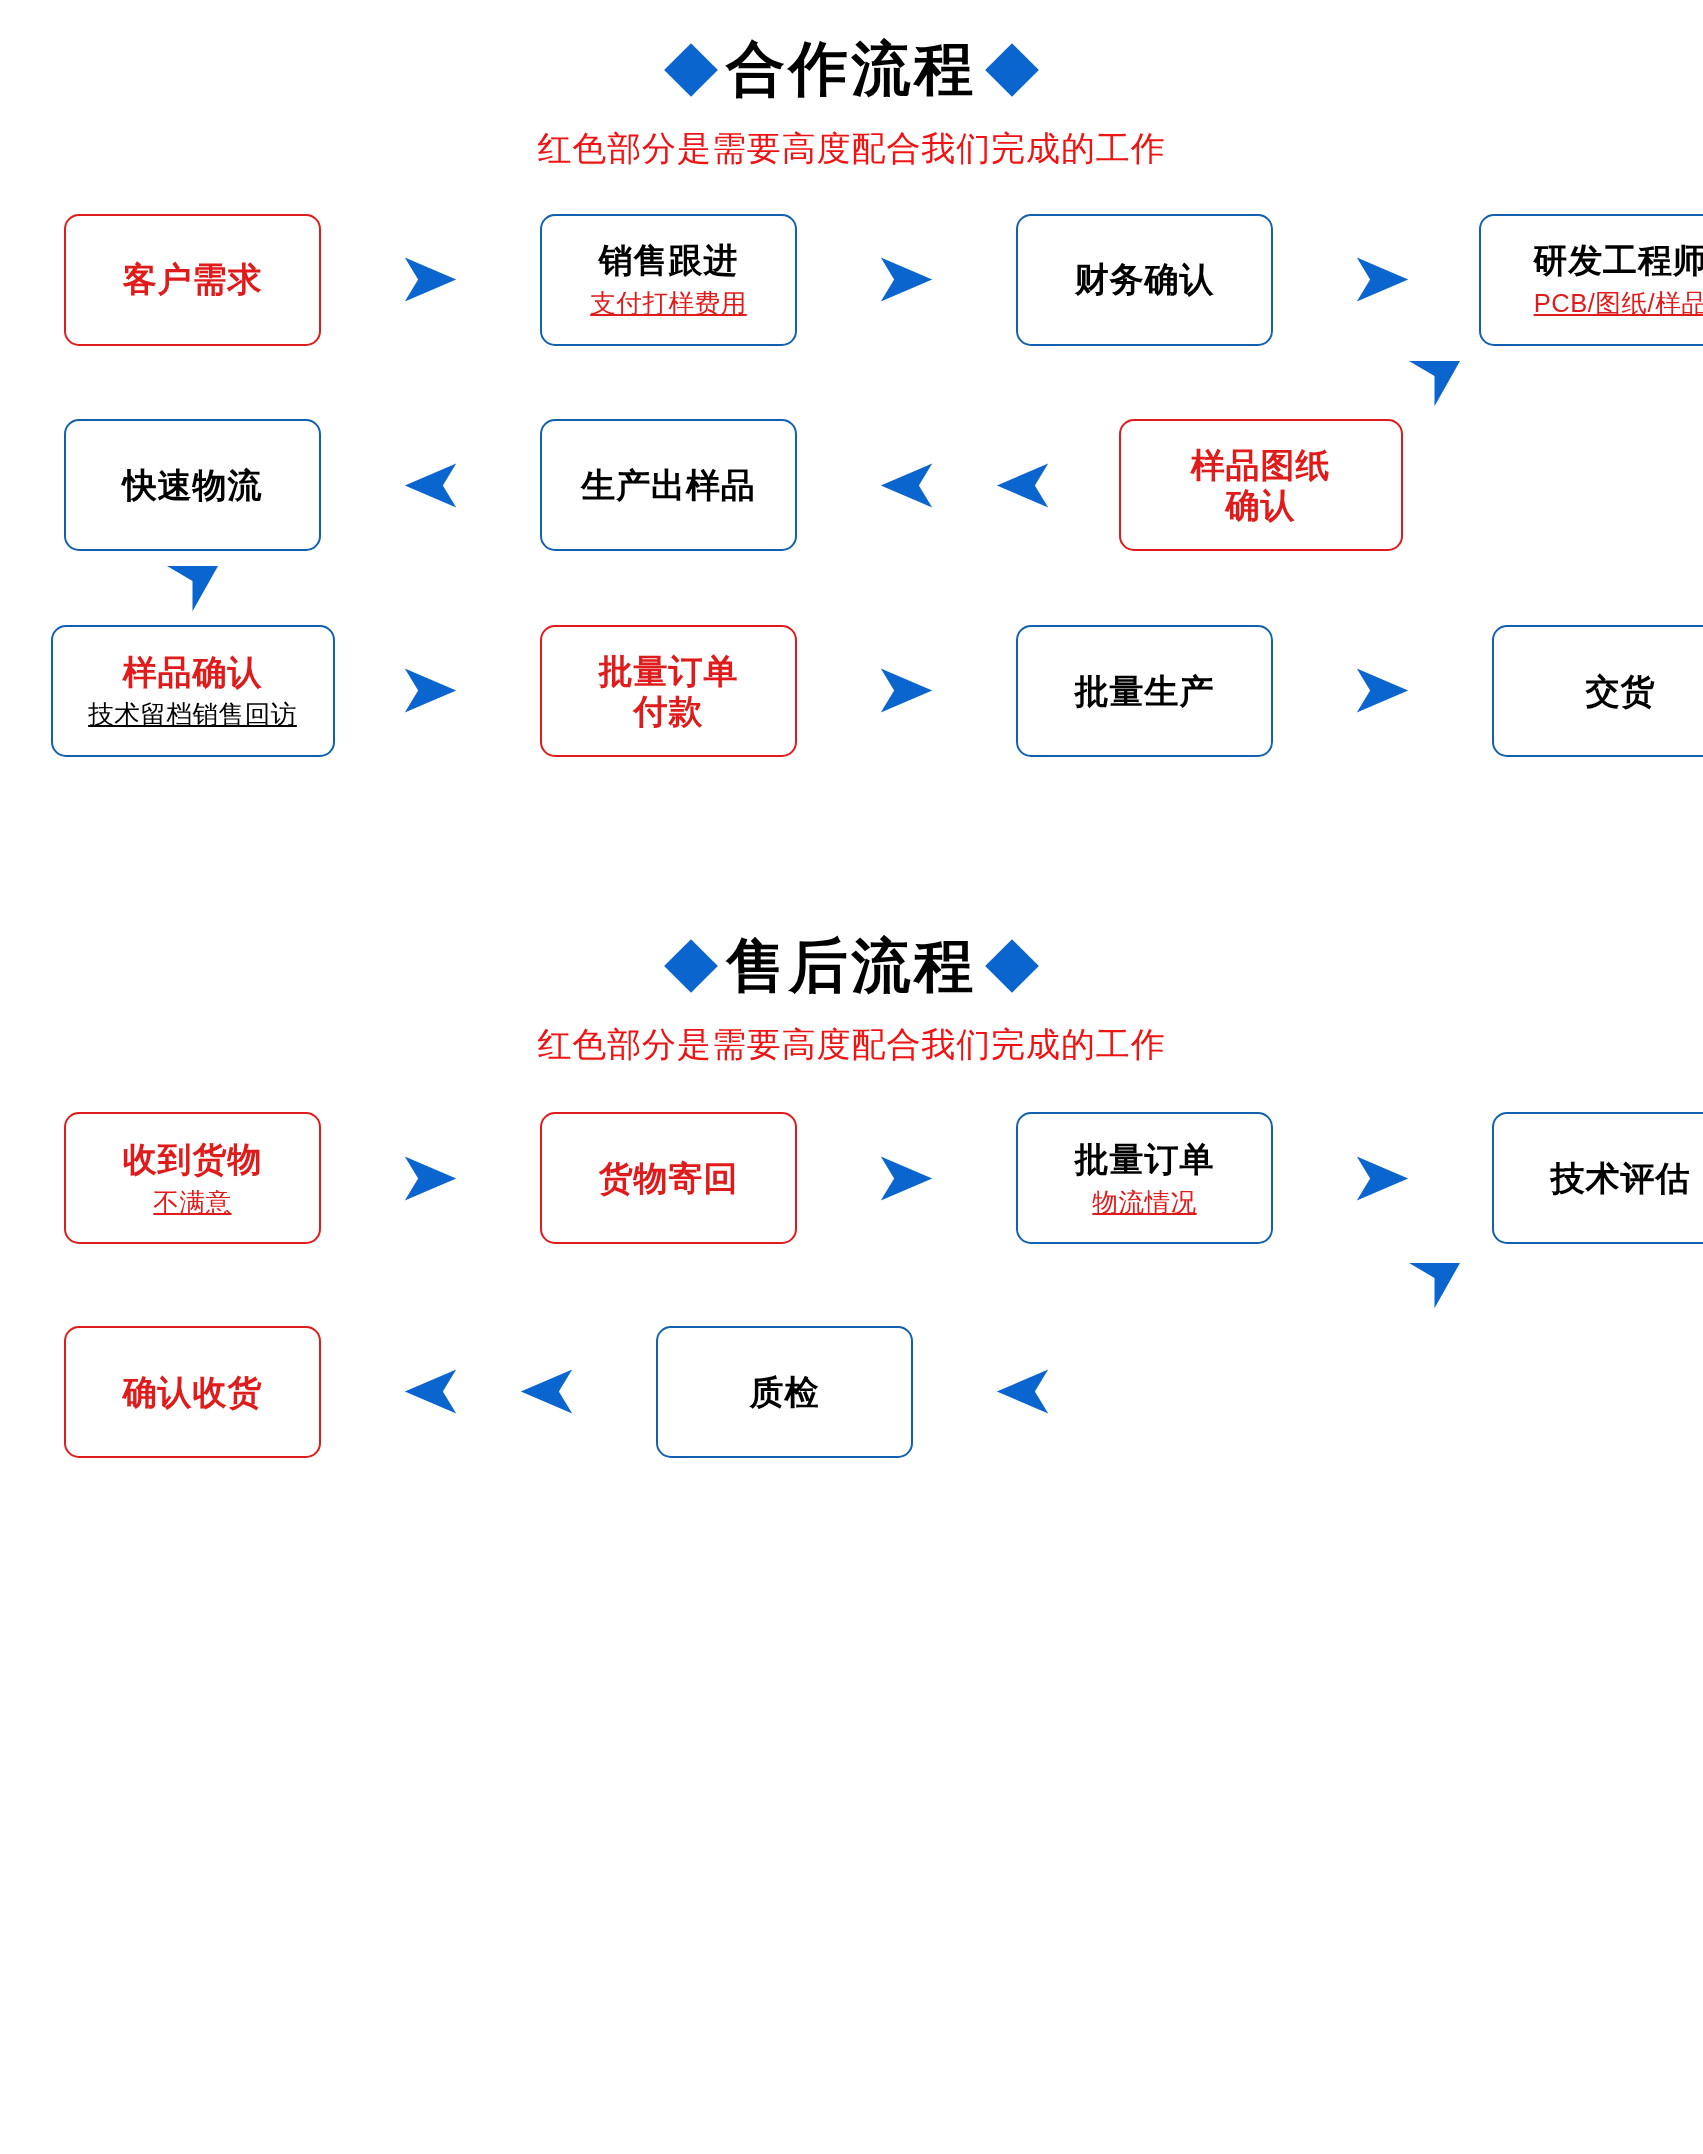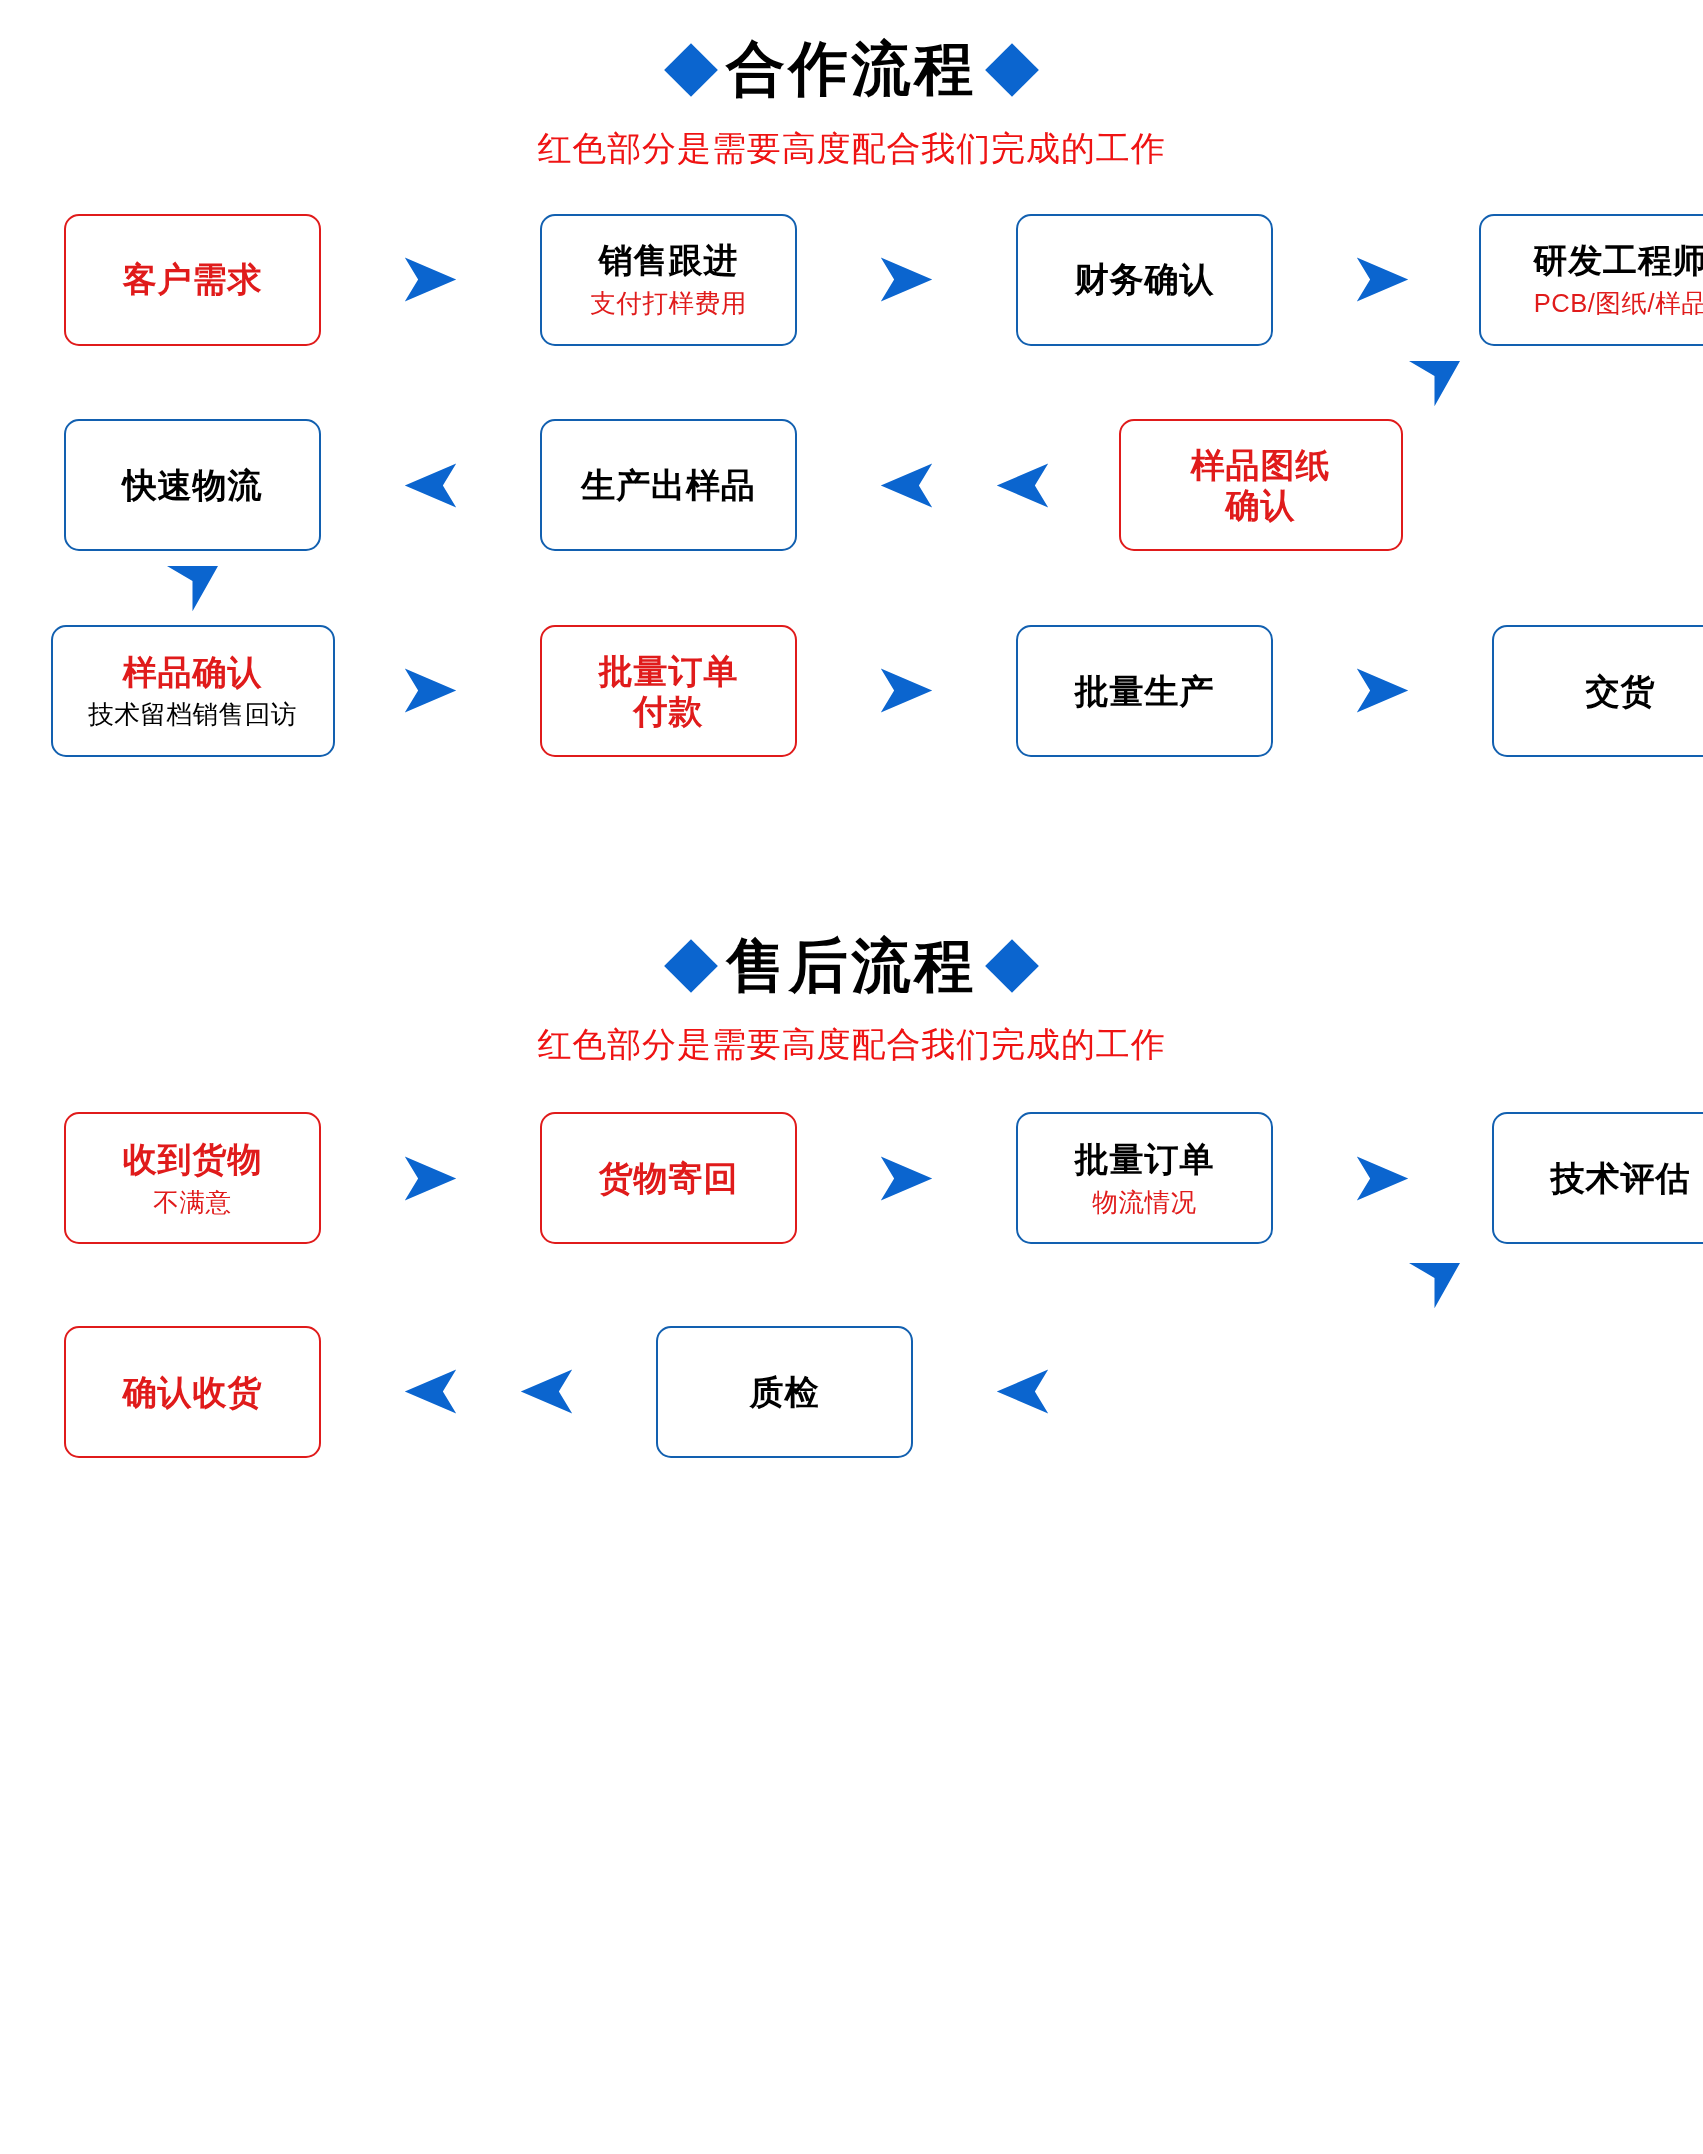--- a/index.html
+++ b/index.html
@@ -103,20 +103,21 @@
   }
   .box .main.red { color: #e01b1b; }
   .box .sub {
     font-size: 25.6px;
     font-weight: 400;
     line-height: 1.2;
     color: #000000;
     text-align: center;
     margin-top: 7.6px;
     letter-spacing: 0.5px;
+    text-decoration: underline;
   }
   .box .sub.red { color: #e01b1b; }
   .box .sub:empty { display: none; }
 
   
   .arrow-right, .arrow-left {
     width: 59px;
     height: 59px;
   }
   .arrow-down-wrap {

